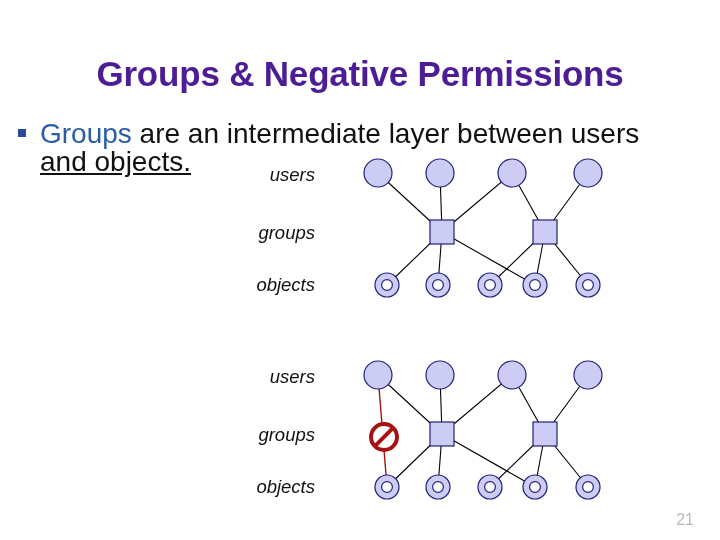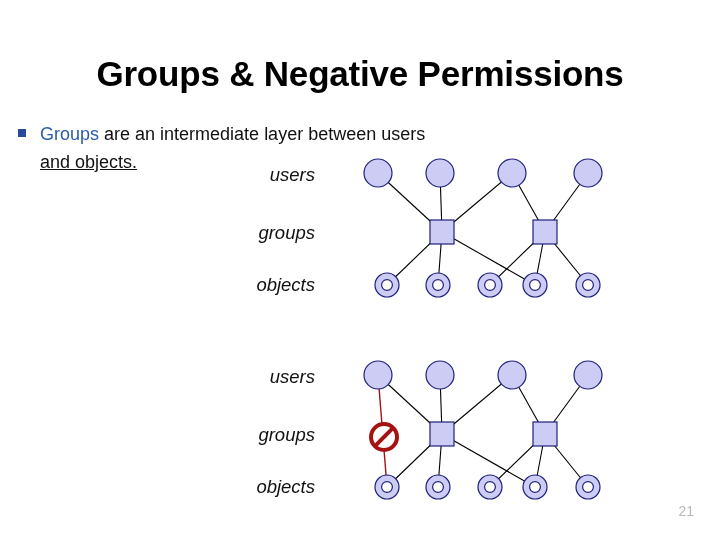--- a/index.html
+++ b/index.html
@@ -25,29 +25,29 @@
 
   
   .slide-title {
     position: absolute;
     left: 28px;
     top: 54px;
     width: 664px;
     text-align: center;
     font-size: 35px;
     font-weight: bold;
-    color: #000000;
+    color: #4c1d95;
     letter-spacing: -0.2px;
     white-space: nowrap;
   }
 
   
   .bullet-block {
     position: absolute;
-    font-size: 18px;
+    font-size: 28px;
     color: #111111;
     line-height: 28px;
   }
   .bullet-1 { left: 18px; top: 120px; width: 660px; }
   .bullet-2 { left: 18px; top: 310px; width: 660px; }
 
   .bullet-marker {
     position: absolute;
     left: 0px;
     top: 9px;
@@ -89,22 +89,22 @@
   .labels-1 { left: 210px; top: 150px; width: 105px; }
   .labels-2 { left: 210px; top: 352px; width: 105px; }
   .labels-col { position: absolute; width: 105px; }
   .lbl-users   { top: 14px;  right: 0; position: absolute; text-align: center; }
   .lbl-groups  { top: 72px;  right: 0; position: absolute; }
   .lbl-objects { top: 124px; right: 0; position: absolute; margin-left: 12px; }
 
   .page-number {
     position: absolute;
     right: 26px;
-    bottom: 21px;
-    font-size: 14px;
+    bottom: 11px;
+    font-size: 16px;
     color: #b9b9b9;
   }
 
   svg { display: block; overflow: visible; }
 </style>
 </head>
 <body>
 
 <div class="slide">
 

